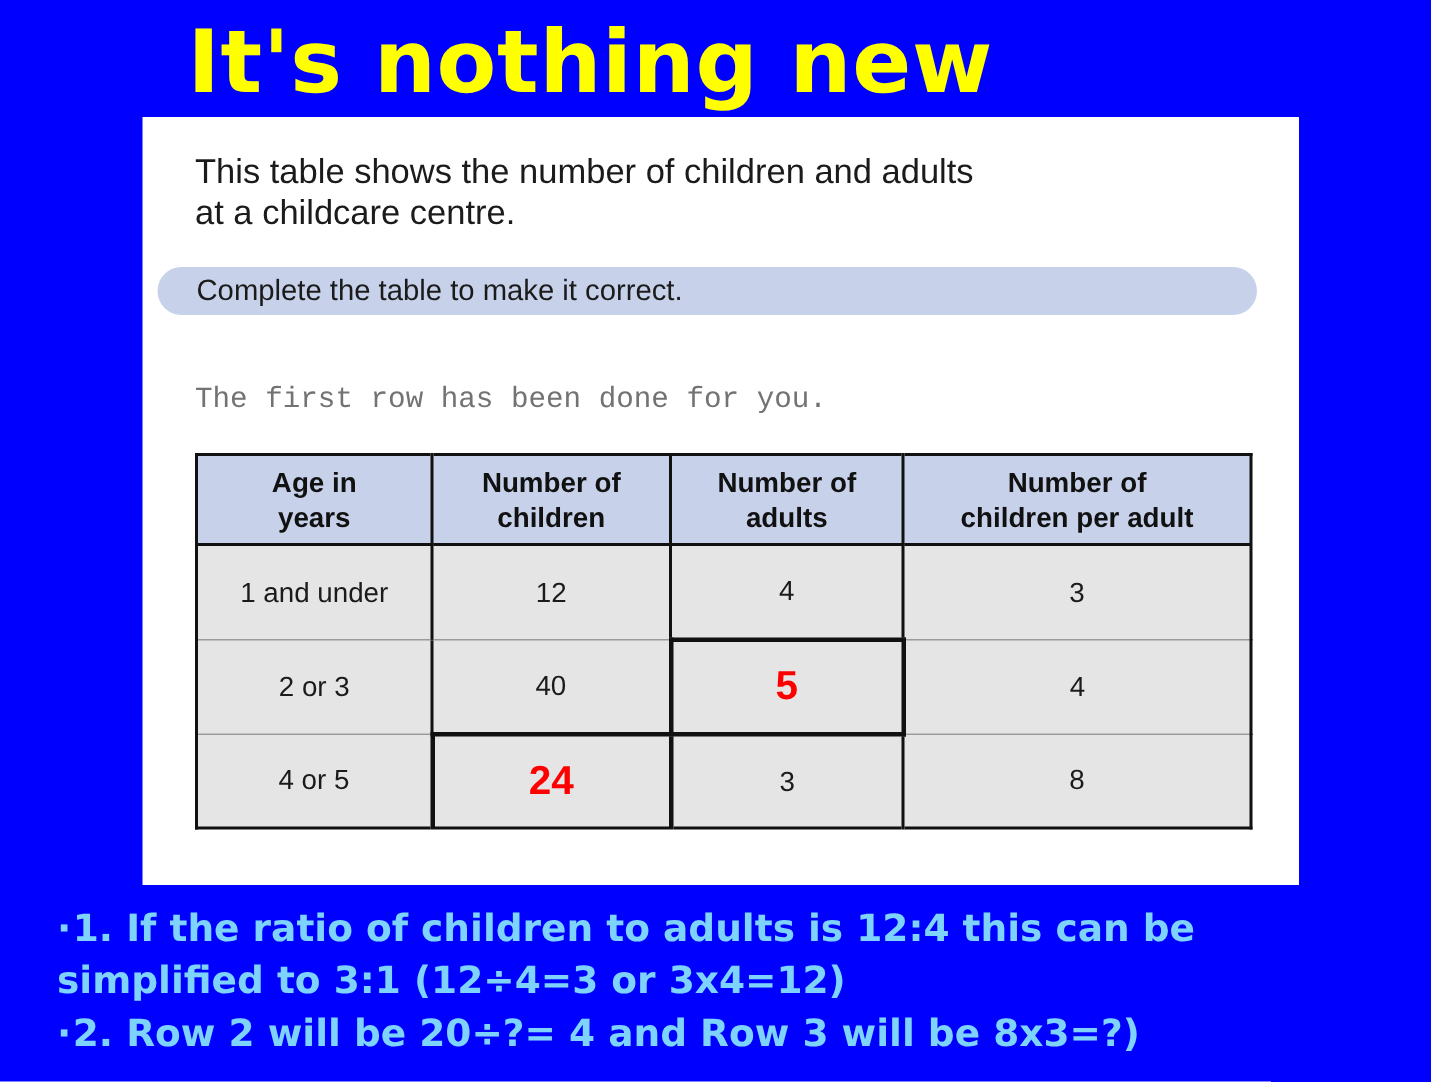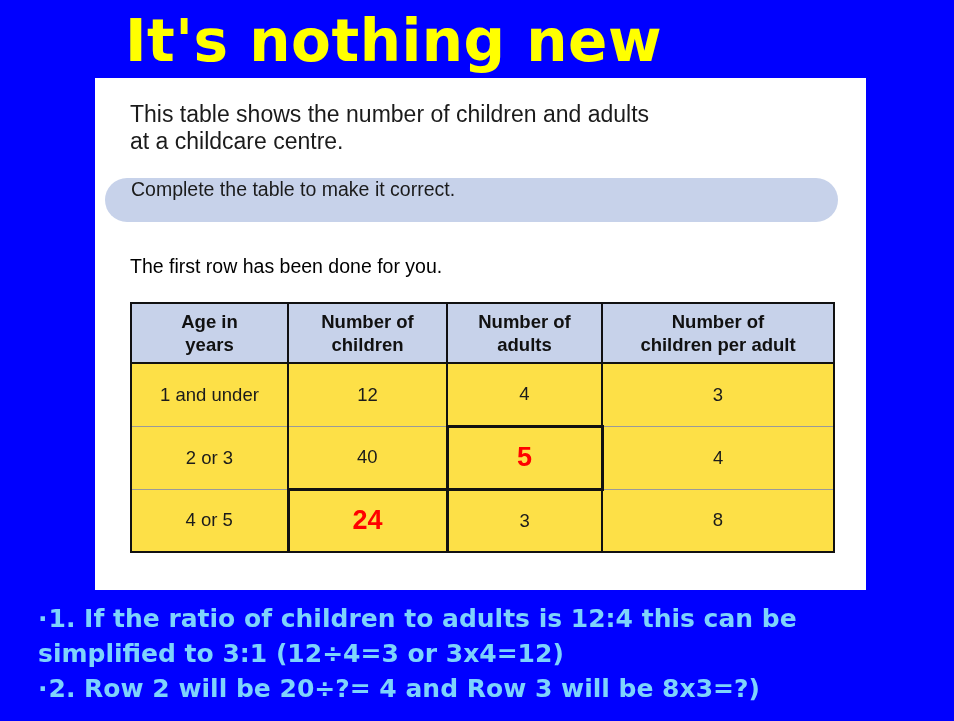--- a/index.html
+++ b/index.html
@@ -51,39 +51,40 @@
     line-height: 27px;
     font-family: "Liberation Sans", sans-serif;
   }
   .intro-text .line2 { display: block; }
 
   .instruction-pill {
     position: absolute;
     left: 10px;
     top: 100px;
     width: 733px;
-    height: 44px;
+    height: 32px;
     background: #c7d2ea;
     border-radius: 22px;
     display: flex;
+    align-items: center;
   }
   .instruction-pill-text {
     padding-left: 26px;
     color: #1b1b1b;
     font-size: 19.5px;
     font-family: "Liberation Sans", sans-serif;
   }
 
   .firstrow-text {
     position: absolute;
     left: 35px;
     top: 177px;
-    color: #000000;
+    color: #737373;
     font-size: 19.5px;
-    font-family: Liberation Sans, sans-serif;
+    font-family: Liberation Mono, monospace;
   }
 
   
   .data-table {
     position: absolute;
     left: 35px;
     top: 224px;
     width: 703px;
     border-collapse: collapse;
     table-layout: fixed;
@@ -111,21 +112,21 @@
   .data-table th:last-child { border-right: none; }
 
   .data-table td {
     height: 63px;
     text-align: center;
     vertical-align: middle;
     font-size: 18.5px;
     color: #1b1b1b;
     border-right: 2px solid #111111;
     border-bottom: 1.5px solid #9a9a9a;
-    background: #fde047;
+    background: #e5e5e5;
     box-sizing: border-box;
   }
   .data-table td:last-child { border-right: none; }
   .data-table tr:last-child td { border-bottom: none; }
 
   
   .data-table td.answer {
     color: #ff0000;
     font-weight: bold;
     font-size: 27px;

